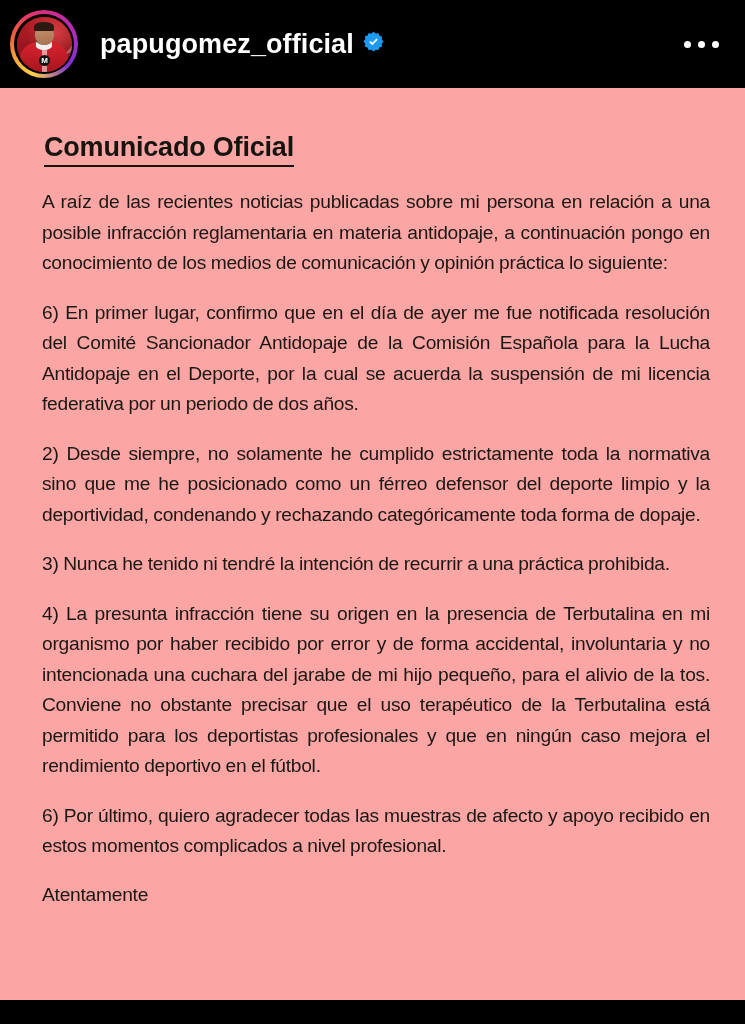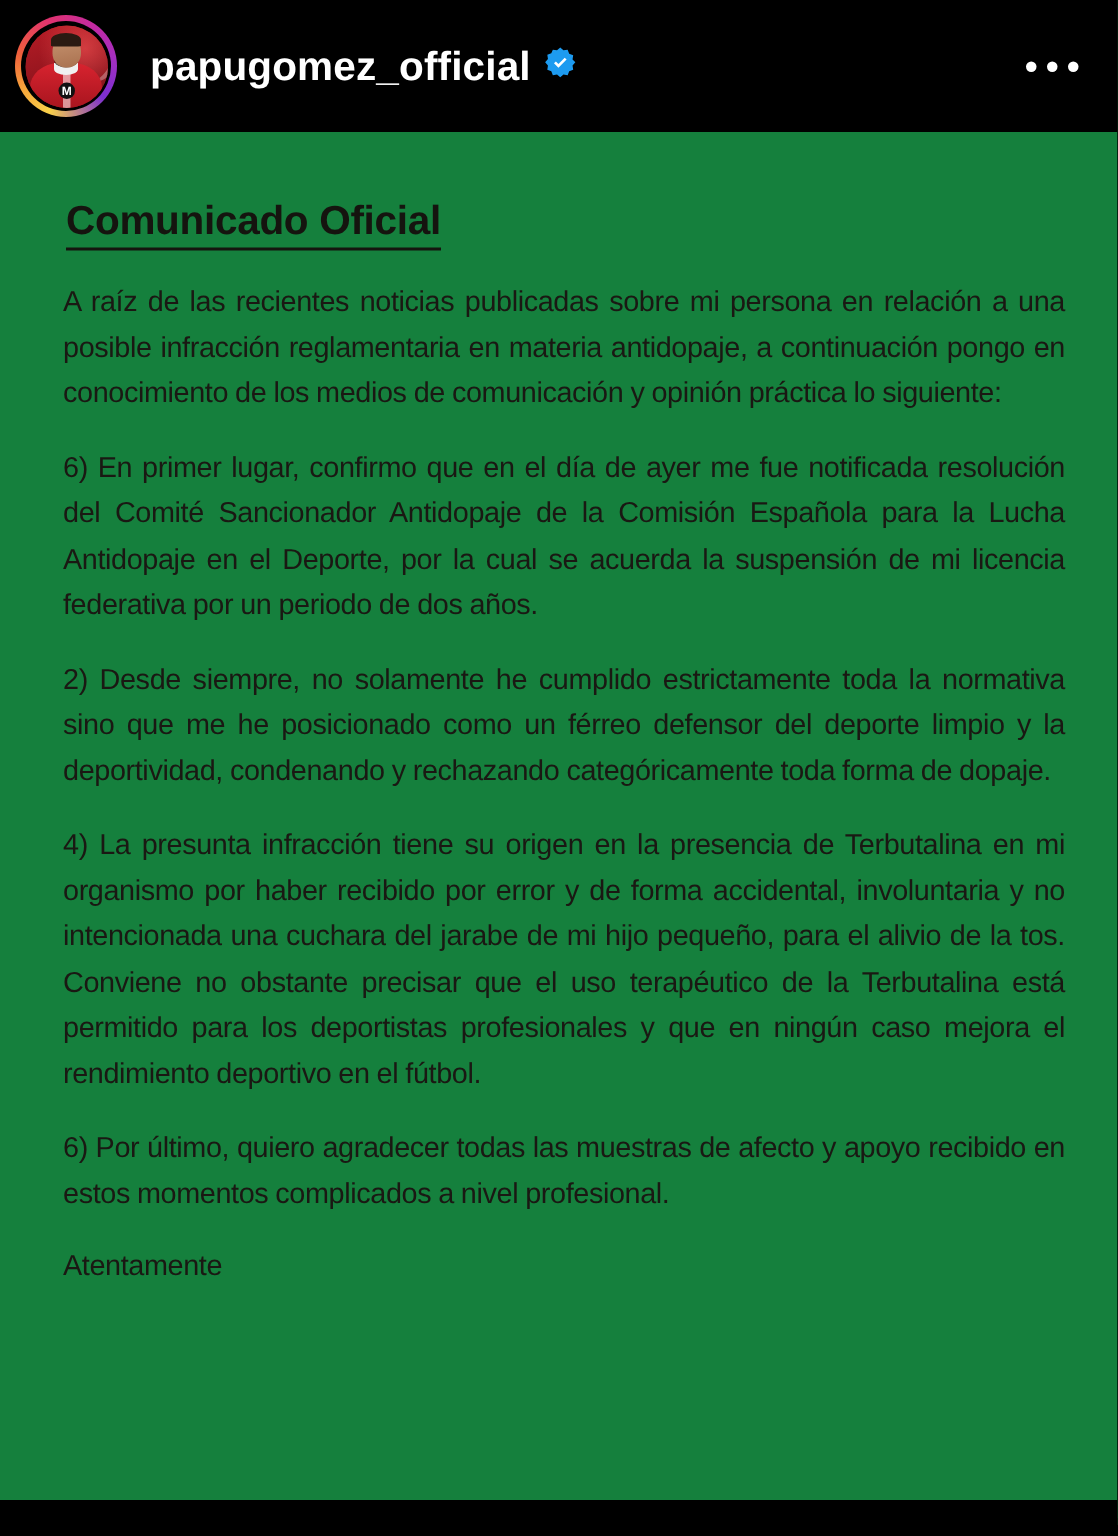--- a/index.html
+++ b/index.html
@@ -187,21 +187,21 @@
     border-radius: 50%;
     background: #ffffff;
   }
 
   
   .document {
     position: absolute;
     top: 88px; left: 0;
     width: 745px;
     height: 924px;
-    background: #15803d;
+    background: #fca5a5;
     padding: 26px 33px 0 36px;
     overflow: hidden;
   }
 
   .doc-title {
     font-family: "Liberation Sans", sans-serif;
     font-size: 27px;
     font-weight: 700;
     color: #15140f;
     letter-spacing: -0.2px;
@@ -287,20 +287,21 @@
   </div>
 
   <div class="document">
 
     <div class="doc-title">Comunicado Oficial</div>
 
     <div class="doc-body">
       <p>A raíz de las recientes noticias publicadas sobre mi persona en relación a una posible infracción reglamentaria en materia antidopaje, a continuación pongo en conocimiento de los medios de comunicación y opinión práctica lo siguiente:</p>
       <p>6) En primer lugar, confirmo que en el día de ayer me fue notificada resolución del Comité Sancionador Antidopaje de la Comisión Española para la Lucha Antidopaje en el Deporte, por la cual se acuerda la suspensión de mi licencia federativa por un periodo de dos años.</p>
       <p>2) Desde siempre, no solamente he cumplido estrictamente toda la normativa sino que me he posicionado como un férreo defensor del deporte limpio y la deportividad, condenando y rechazando categóricamente toda forma de dopaje.</p>
+      <p class="no-justify">3) Nunca he tenido ni tendré la intención de recurrir a una práctica prohibida.</p>
       <p>4) La presunta infracción tiene su origen en la presencia de Terbutalina en mi organismo por haber recibido por error y de forma accidental, involuntaria y no intencionada una cuchara del jarabe de mi hijo pequeño, para el alivio de la tos. Conviene no obstante precisar que el uso terapéutico de la Terbutalina está permitido para los deportistas profesionales y que en ningún caso mejora el rendimiento deportivo en el fútbol.</p>
       <p>6) Por último, quiero agradecer todas las muestras de afecto y apoyo recibido en estos momentos complicados a nivel profesional.</p>
     </div>
 
     <div class="sign-off">Atentamente</div>
 
     
 
     <div class="footer-strip"></div>
   </div>

